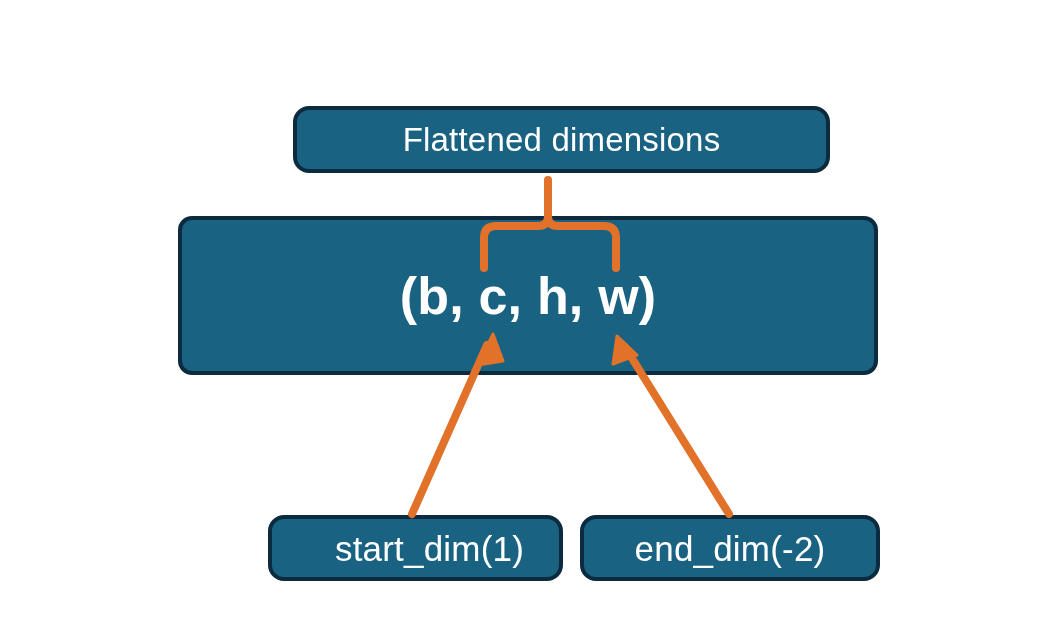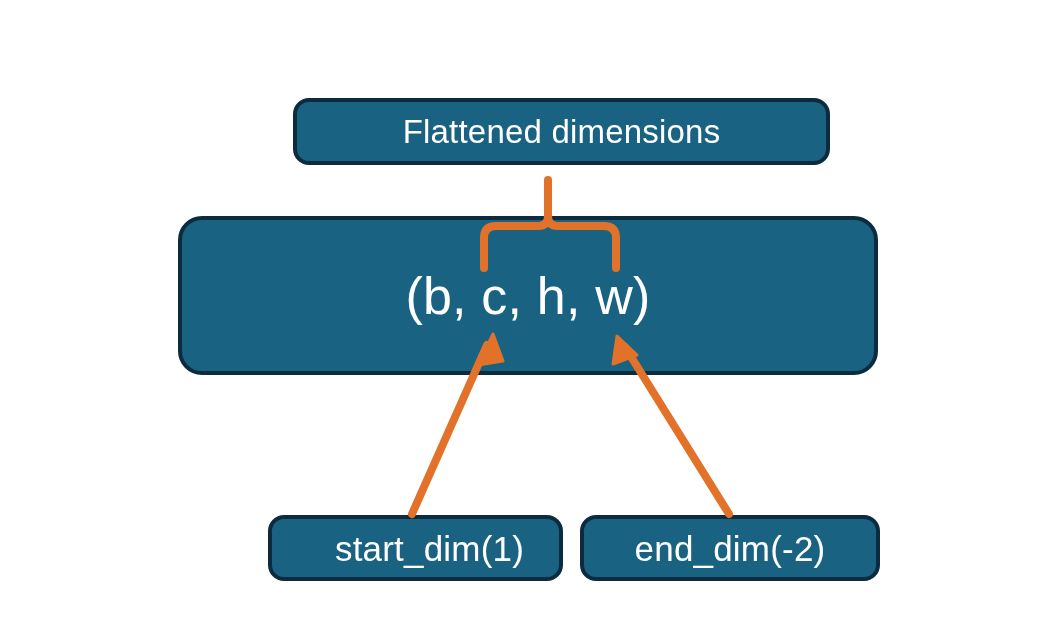--- a/index.html
+++ b/index.html
@@ -27,33 +27,34 @@
     align-items: center;
     justify-content: center;
     color: #ffffff;
     font-weight: 400;
     letter-spacing: 0.2px;
     white-space: nowrap;
     user-select: none;
   }
   #node-flattened {
     left: 293px;
-    top: 98px;
+    top: 106px;
     width: 537px;
     height: 67px;
     border-radius: 16px;
     font-size: 33px;
   }
   #node-shape {
     left: 178px;
     top: 216px;
     width: 700px;
     height: 159px;
-    border-radius: 24px;
+    border-radius: 14px;
     font-size: 52px;
+    font-weight: bold;
   }
   #node-start-dim {
     left: 268px;
     top: 515px;
     width: 295px;
     height: 66px;
     border-radius: 16px;
     font-size: 35px;
     padding-left: 28px;
   }

